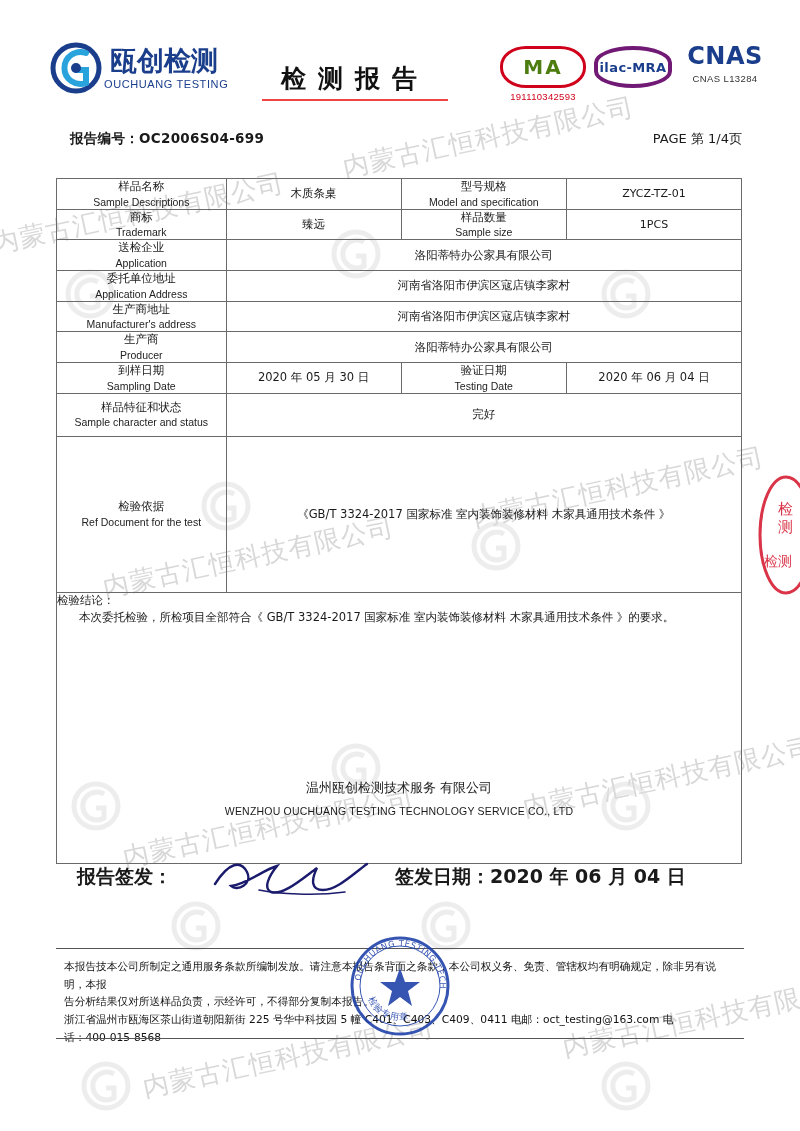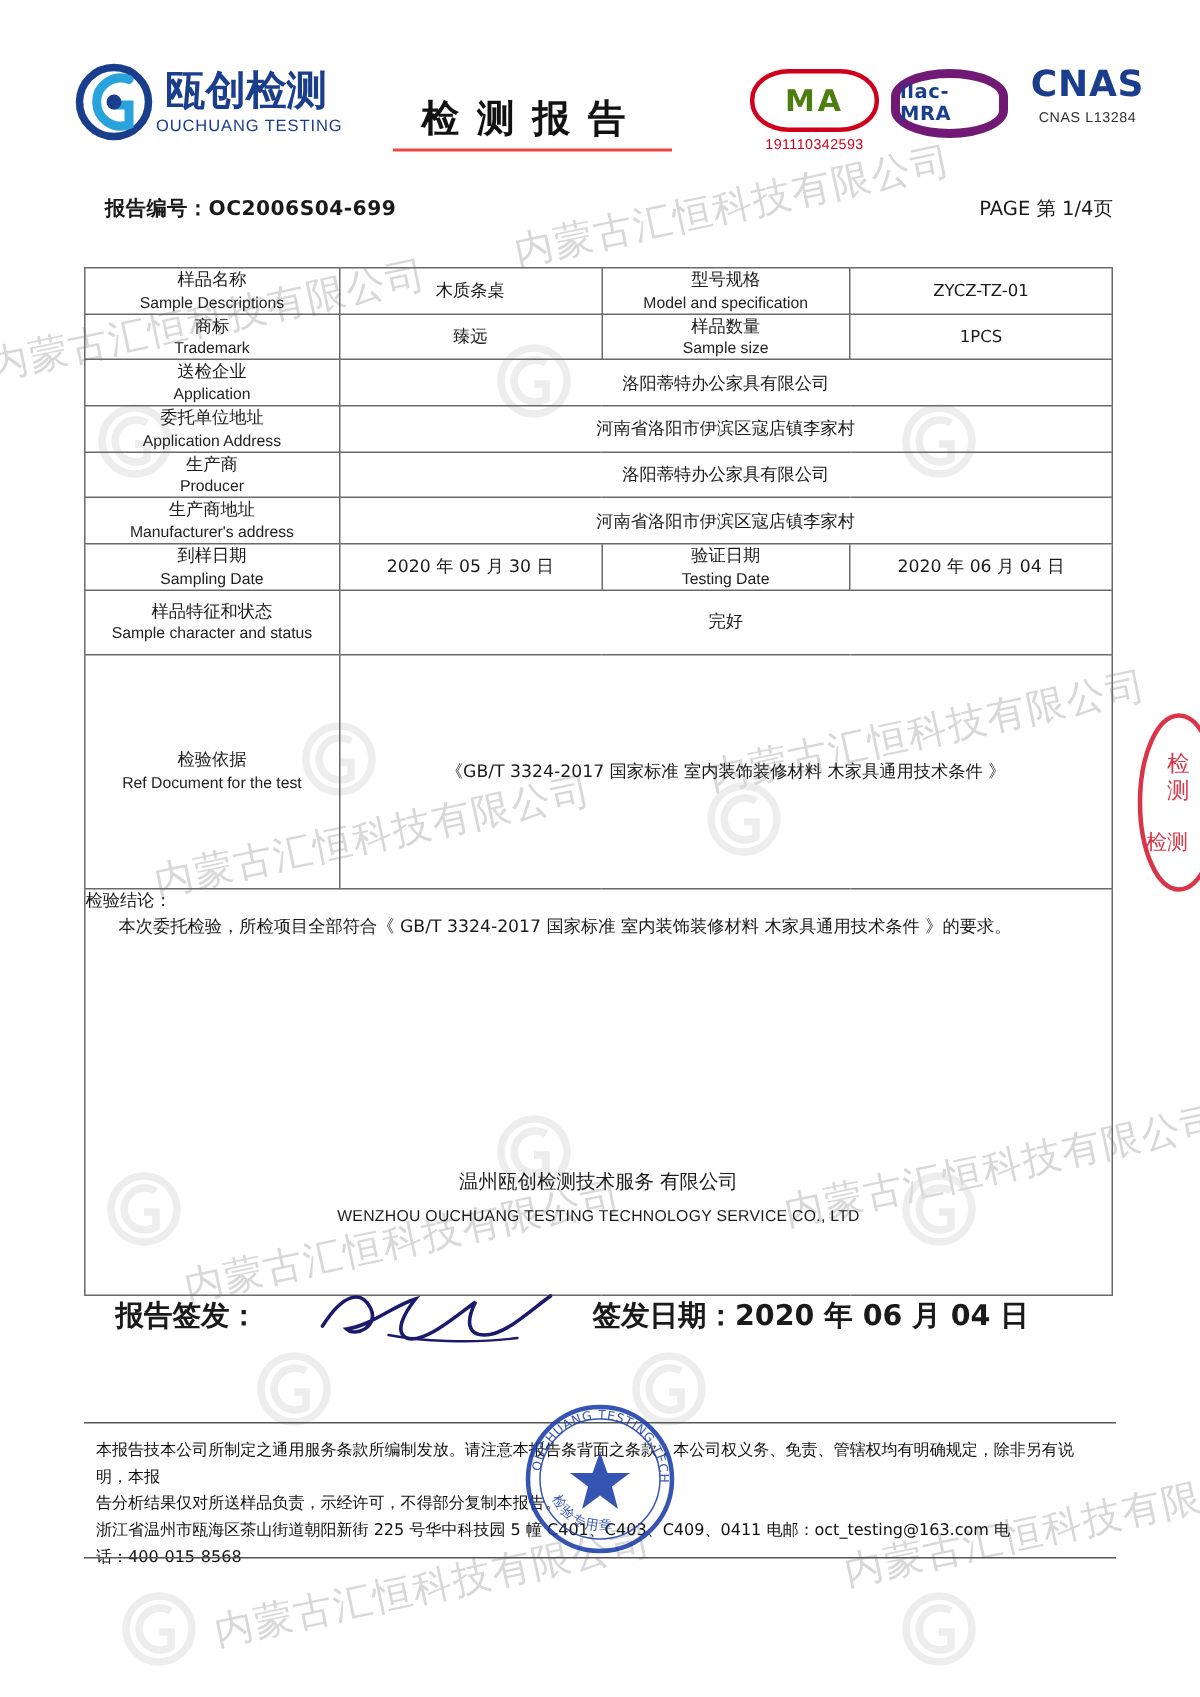--- a/index.html
+++ b/index.html
@@ -107,21 +107,21 @@
     text-align: center;
     margin-top: 3px;
     letter-spacing: 0.3px;
   }
   #ilac-badge {
     position: absolute;
     left: 594px; top: 46px;
     width: 78px;
   }
   #ilac-badge .ring {
-    border: 6px solid #701a75;
+    border: 4px solid #701a75;
     border-radius: 50%/40%;
     height: 34px;
     display: flex;
     align-items: center;
     justify-content: center;
     color: #1a3e8c;
     font-weight: bold;
     font-size: 13px;
     letter-spacing: 0.4px;
     font-family: "DejaVu Sans", sans-serif;
@@ -450,32 +450,32 @@
     <tr>
       <td class="lbl">
         <span class="cn">委托单位地址</span>
         <span class="en">Application Address</span>
       </td>
       <td class="val" colspan="3">河南省洛阳市伊滨区寇店镇李家村</td>
     </tr>
 
     <tr>
       <td class="lbl">
+        <span class="cn">生产商地址</span>
+        <span class="en">Manufacturer's address</span>
+      </td>
+      <td class="val" colspan="3">河南省洛阳市伊滨区寇店镇李家村</td>
+    </tr>
+
+    <tr>
+      <td class="lbl">
         <span class="cn">生产商</span>
         <span class="en">Producer</span>
       </td>
       <td class="val" colspan="3">洛阳蒂特办公家具有限公司</td>
-    </tr>
-
-    <tr>
-      <td class="lbl">
-        <span class="cn">生产商地址</span>
-        <span class="en">Manufacturer's address</span>
-      </td>
-      <td class="val" colspan="3">河南省洛阳市伊滨区寇店镇李家村</td>
     </tr>
 
     <tr>
       <td class="lbl">
         <span class="cn">到样日期</span>
         <span class="en">Sampling Date</span>
       </td>
       <td class="val">2020 年 05 月 30 日</td>
       <td class="lbl">
         <span class="cn">验证日期</span>

